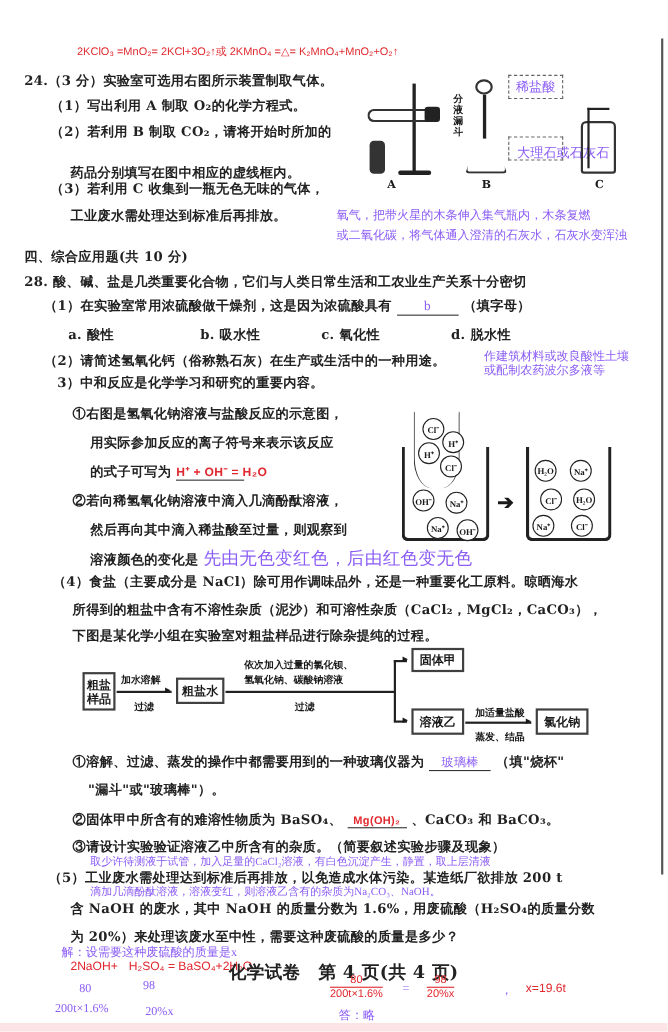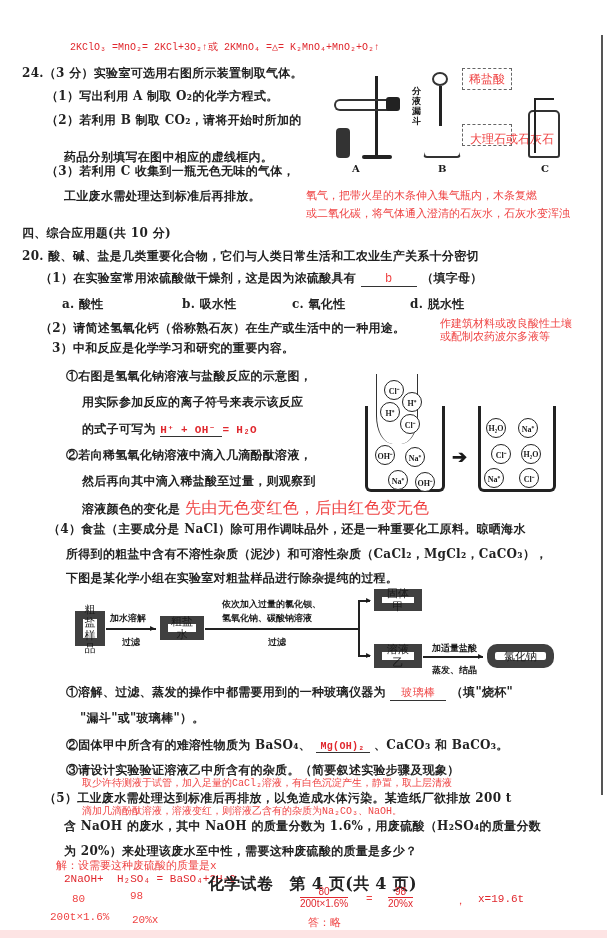--- a/index.html
+++ b/index.html
@@ -1,26 +1,26 @@
 <!DOCTYPE html>
 <html><head>
 <meta charset="utf-8">
 <style>
   * { box-sizing: border-box; margin: 0; padding: 0; }
   html, body { width: 607px; height: 938px; overflow: hidden; background: #ffffff; }
   body { position: relative; font-family: "DejaVu Serif", "Liberation Serif", serif; color: #1a1a1a; }
   .abs { position: absolute; white-space: nowrap; }
   .t { font-size: 12px; font-weight: bold; letter-spacing: 0.3px; color: #222; }
-  .red { color: #ef4444; font-family: Liberation Mono, monospace; font-size: 11px; font-weight: normal; }
-  .redb { color: #e0282e; font-family: Liberation Mono, monospace; font-size: 11px; }
+  .red { color: #8b5cf6; font-family: Liberation Serif, serif; font-size: 11px; font-weight: normal; }
+  .redb { color: #e0282e; font-family: Liberation Sans, sans-serif; font-size: 11px; }
   .blank { display: inline-block; border-bottom: 1px solid #333; text-align: center; }
   .right-rule { position: absolute; left: 601px; top: 35px; width: 2px; height: 760px; background: #555; }
   .pink-strip { position: absolute; left: 0; top: 930px; width: 607px; height: 8px; background: #fde4e4; }
   .dashbox { position: absolute; border: 1px dashed #666; }
-  .box { position: absolute; border: 8px solid #404040; font-size: 11px; font-weight: normal; display: flex; align-items: center; justify-content: center; text-align: center; line-height: 13px; background: #fff; }
+  .box { position: absolute; border: 2px solid #404040; font-size: 11px; font-weight: bold; display: flex; align-items: center; justify-content: center; text-align: center; line-height: 13px; background: #fff; }
   .line { position: absolute; background: #222; }
   .ion { position: absolute; width: 20px; height: 20px; border: 1.5px solid #222; border-radius: 50%; font-size: 8px; font-weight: bold; display: flex; align-items: center; justify-content: center; font-family: "Liberation Serif", serif; background: #fff; }
   .beaker { position: absolute; border: 3px solid #222; border-top: none; border-radius: 0 0 6px 6px; }
   .fraction { position: absolute; text-align: center; color: #e0282e; font-family: "Liberation Sans", sans-serif; font-size: 10px; }
   .fraction .num { border-bottom: 1px solid #e0282e; padding: 0 2px; }
 </style>
 </head>
 <body>
 
 <div class="abs redb" style="left:70px; top:40px; font-size:10px;">2KClO₃ =MnO₂= 2KCl+3O₂↑或 2KMnO₄ =△= K₂MnO₄+MnO₂+O₂↑</div>
@@ -54,21 +54,21 @@
   <div class="abs red" style="left:470px; top:131px; font-size:12px;">大理石或石灰石</div>
 
   <div class="abs" style="left:528px; top:110px; width:32px; height:48px; border:2px solid #333; border-radius:5px 5px 3px 3px;"></div>
   <div class="line" style="left:534px; top:98px; width:2px; height:55px;"></div>
   <div class="line" style="left:534px; top:98px; width:20px; height:2px;"></div>
   <div class="abs" style="left:541px; top:163px; font-size:10px; font-weight:bold;">C</div>
 </div>
 
 <div class="abs t" style="left:22px; top:225px;">四、综合应用题(共 10 分)</div>
 
-<div class="abs t" style="left:22px; top:248px;">20. 酸、碱、盐是几类重要化合物，它们与人类日常生活和工农业生产关系十分密切</div>
+<div class="abs t" style="left:22px; top:248px;">28. 酸、碱、盐是几类重要化合物，它们与人类日常生活和工农业生产关系十分密切</div>
 <div class="abs t" style="left:40px; top:270px;">
   <span>（1）在实验室常用浓硫酸做干燥剂，这是因为浓硫酸具有</span>
   <span class="blank red" style="width:56px; font-size:12px;">b</span>
   <span>（填字母）</span>
 </div>
 <div class="abs t" style="left:62px; top:296px;">a. 酸性</div>
 <div class="abs t" style="left:182px; top:296px;">b. 吸水性</div>
 <div class="abs t" style="left:292px; top:296px;">c. 氧化性</div>
 <div class="abs t" style="left:410px; top:296px;">d. 脱水性</div>
 <div class="abs t" style="left:40px; top:320px;">（2）请简述氢氧化钙（俗称熟石灰）在生产或生活中的一种用途。</div>
@@ -138,21 +138,21 @@
   <div class="abs" style="left:366px; top:649px; font-size:10px;">▸</div>
 
   <div class="box" style="left:374px; top:589px; width:48px; height:22px;">固体甲</div>
   <div class="box" style="left:374px; top:644px; width:48px; height:24px;">溶液乙</div>
 
   <div class="abs" style="left:432px; top:642px; font-size:9px; font-weight:bold;">加适量盐酸</div>
   <div class="line" style="left:423px; top:656px; width:60px; height:1.5px;"></div>
   <div class="abs" style="left:478px; top:650px; font-size:10px;">▸</div>
   <div class="abs" style="left:432px; top:664px; font-size:9px; font-weight:bold;">蒸发、结晶</div>
 
-  <div class="box" style="left:487px; top:644px; width:67px; height:24px;border-radius:10px;">氯化钠</div>
+  <div class="box" style="left:487px; top:644px; width:48px; height:24px;">氯化钠</div>
 </div>
 
 <div class="abs t" style="left:66px; top:684px;">
   <span>①溶解、过滤、蒸发的操作中都需要用到的一种玻璃仪器为</span>
   <span class="blank red" style="width:56px; font-size:11px;">玻璃棒</span>
   <span>（填"烧杯"</span>
 </div>
 <div class="abs t" style="left:80px; top:710px;">"漏斗"或"玻璃棒"）。</div>
 <div class="abs t" style="left:66px; top:737px;">
   <span>②固体甲中所含有的难溶性物质为 BaSO₄、</span>

